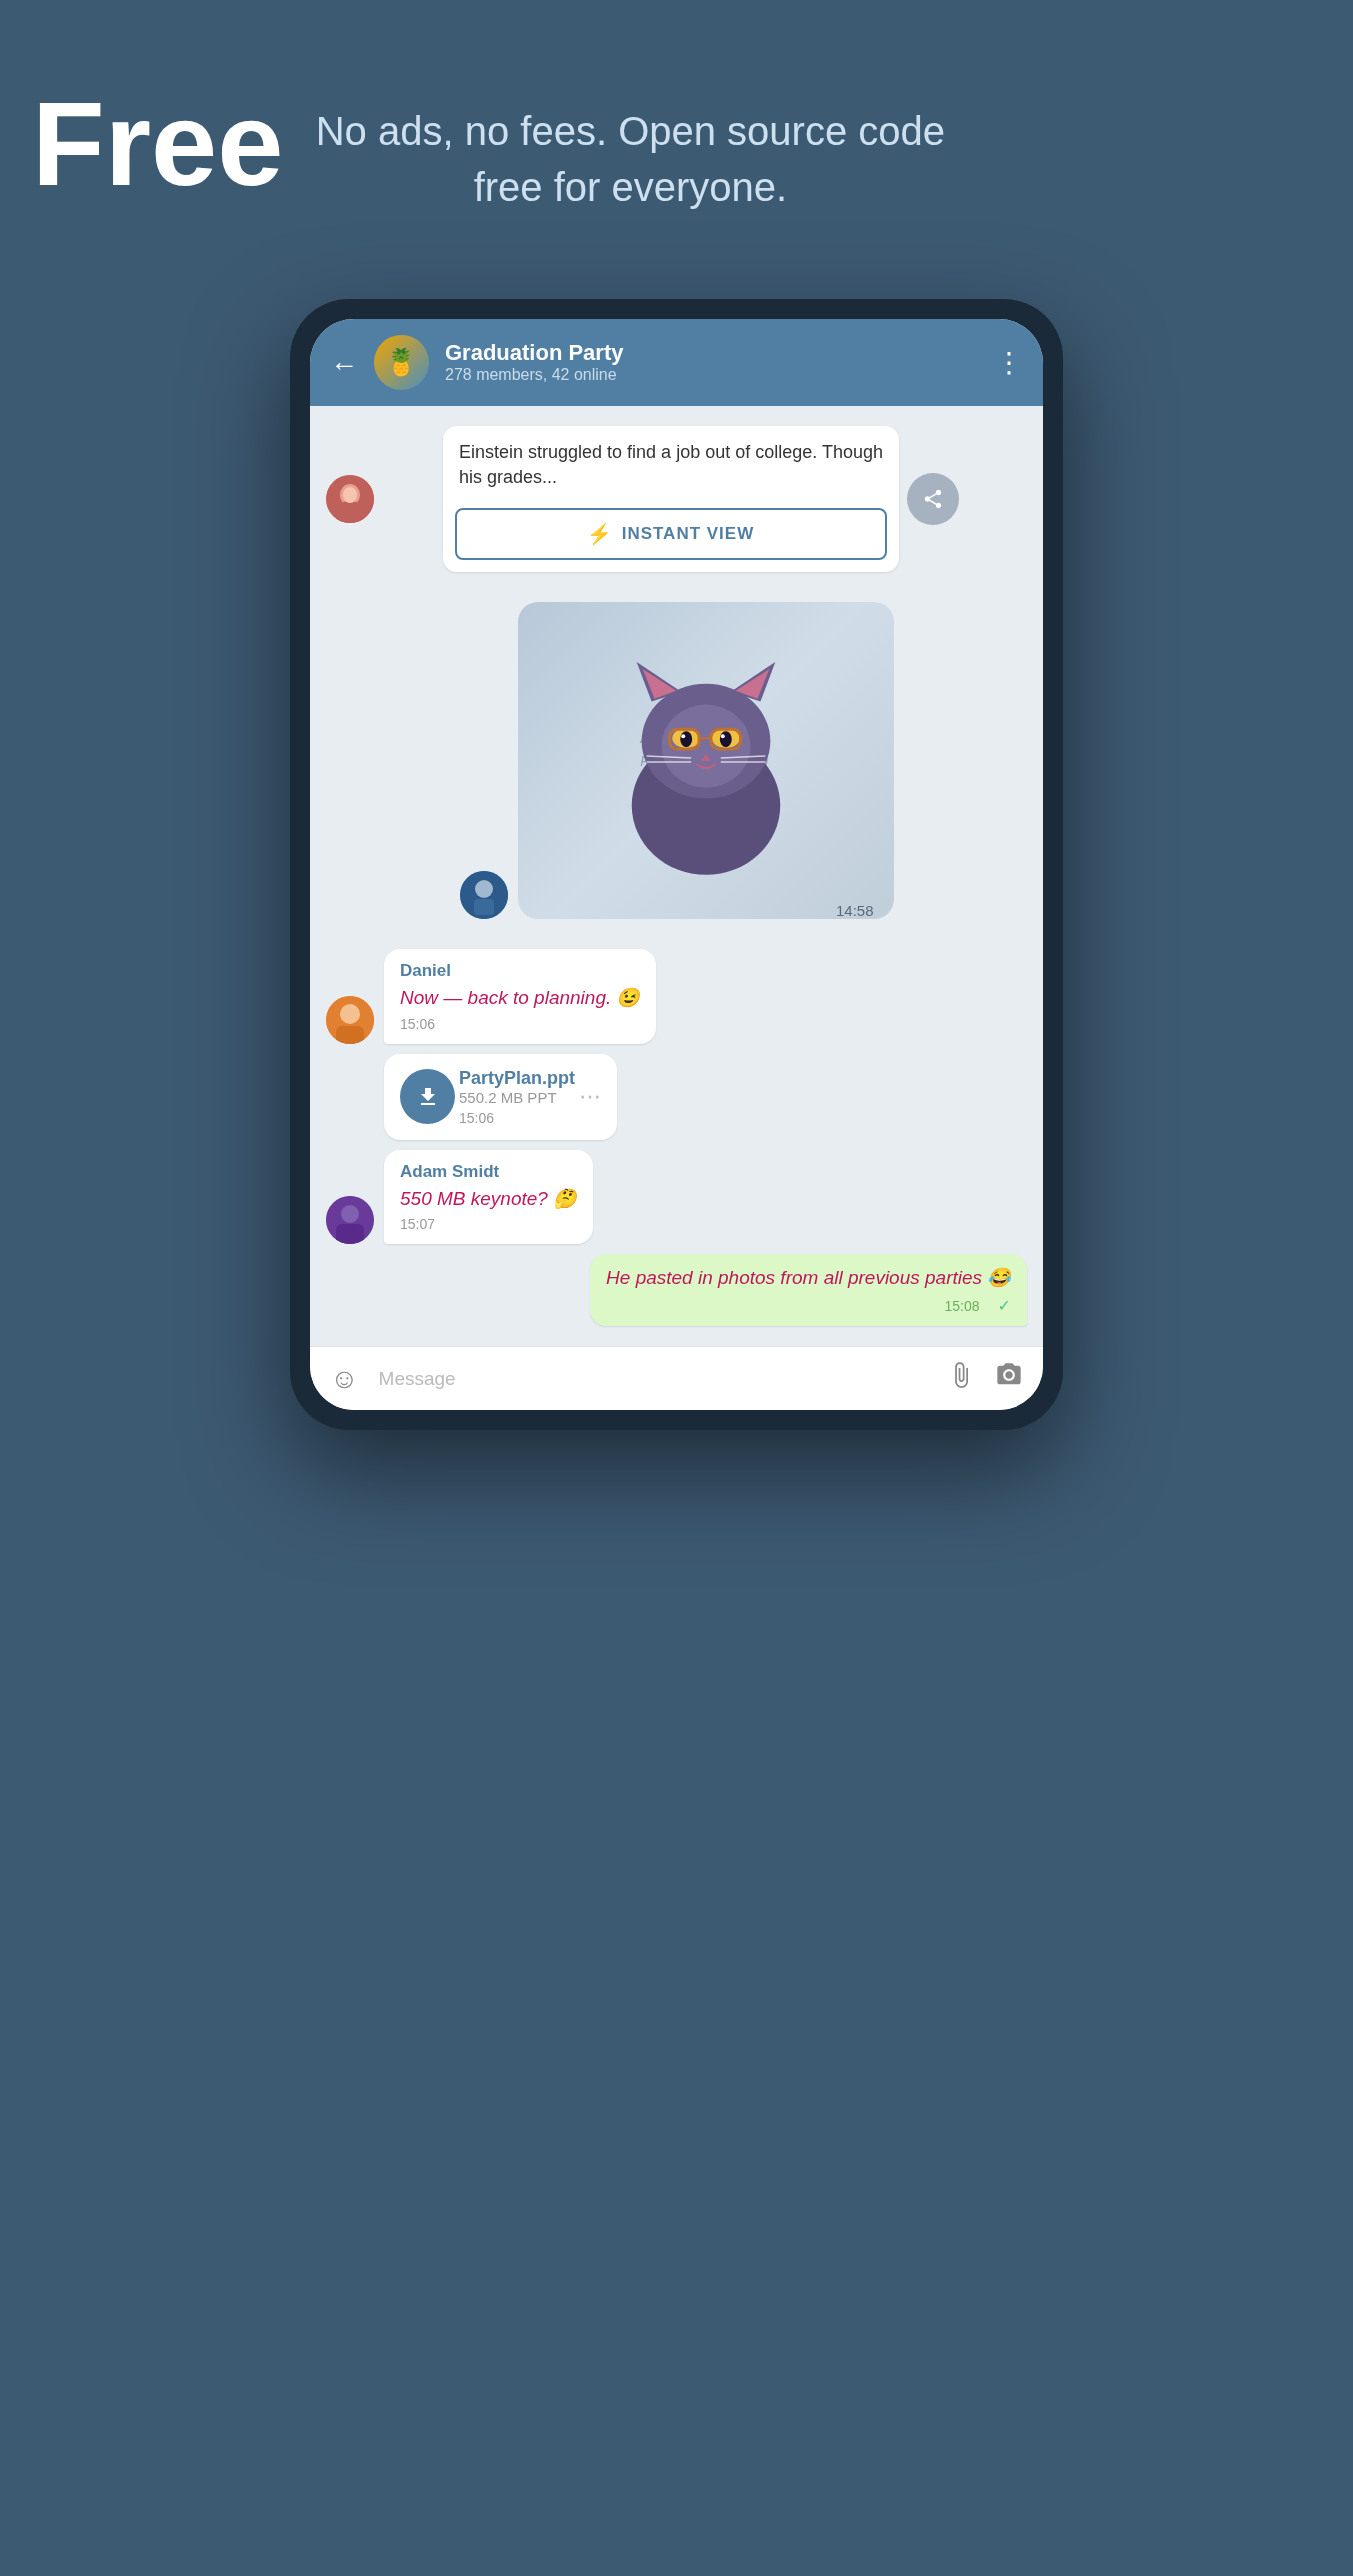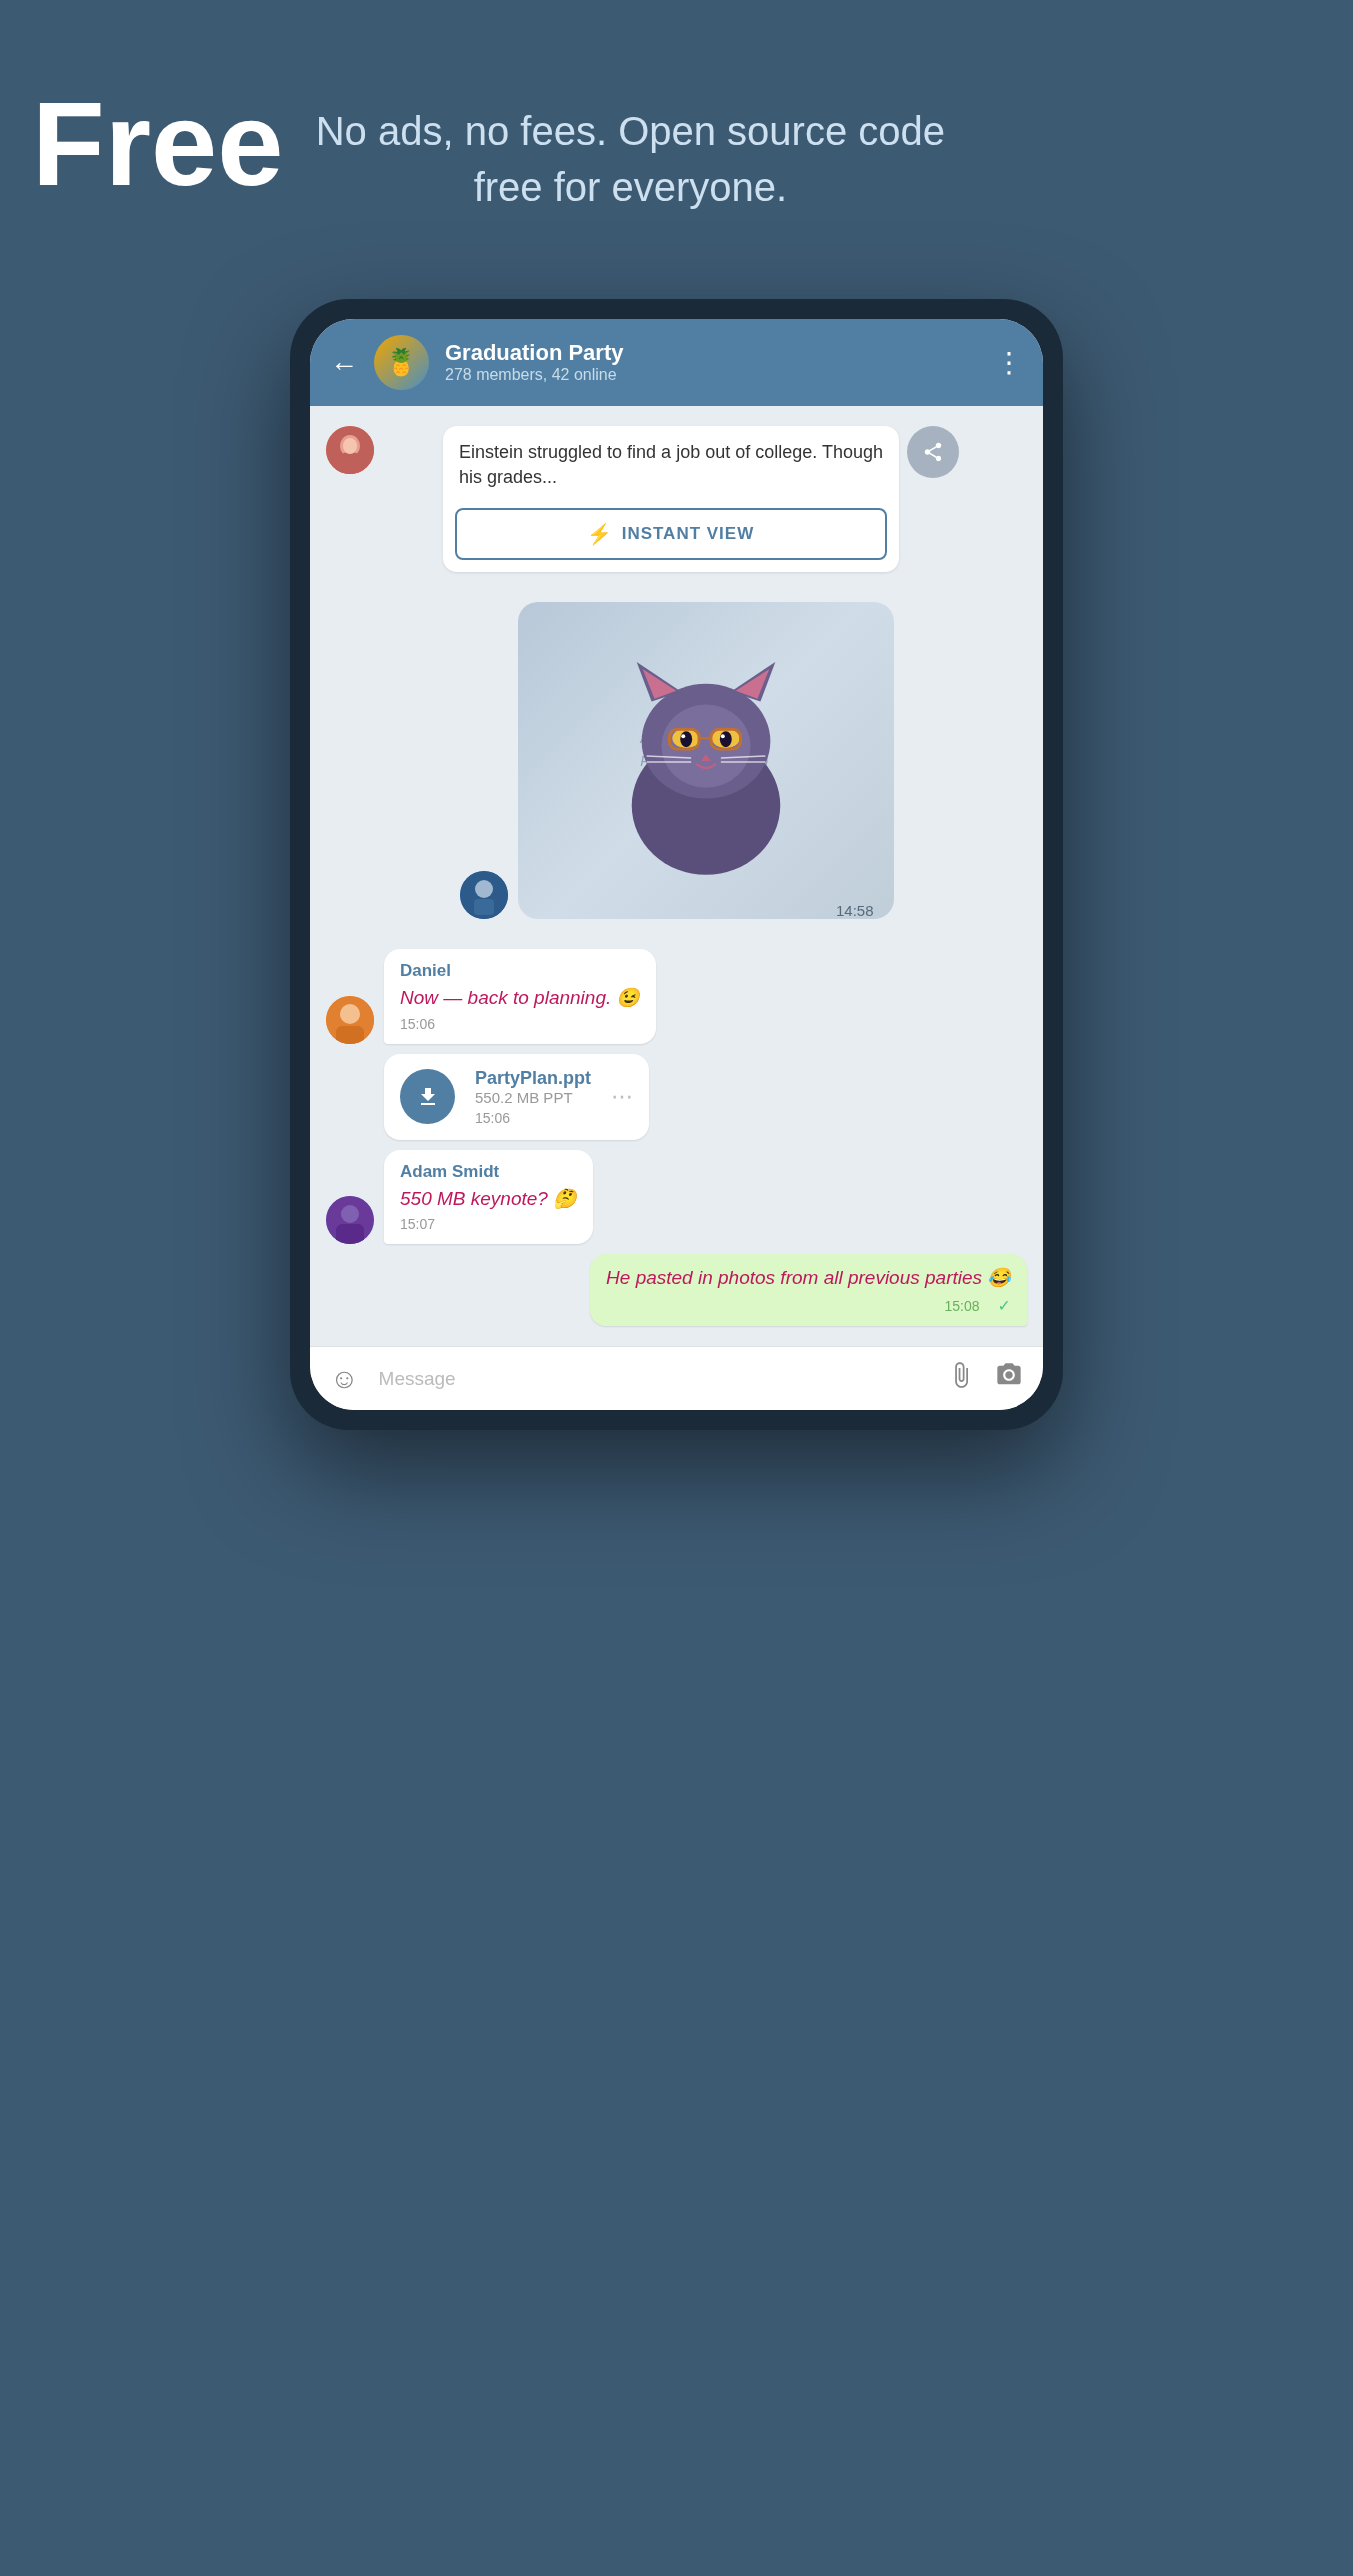--- a/index.html
+++ b/index.html
@@ -275,21 +275,21 @@
       font-size: 16px;
     }
 
     
     .file-bubble {
       background: white;
       border-radius: 16px;
       padding: 14px 16px;
       display: flex;
       align-items: center;
-      gap: 20px;
+      gap: 4px;
       max-width: 456px;
       box-shadow: 0 1px 2px rgba(0,0,0,0.1);
     }
     .download-btn {
       width: 55px;
       height: 55px;
       border-radius: 50%;
       background: #517fa4;
       display: flex;
       align-items: center;
@@ -332,21 +332,21 @@
       cursor: pointer;
     }
     .message-input {
       flex: 1;
       font-size: 19px;
       color: #bbb;
     }
 
     .article-row {
       display: flex;
-      align-items: flex-start;
+      align-items: center;
     }
   </style>
 </head>
 <body>
 
 <div class="hero-section">
   <h1 class="hero-title">Free</h1>
   <p class="hero-subtitle">No ads, no fees. Open source code free for everyone.</p>
 </div>
 

